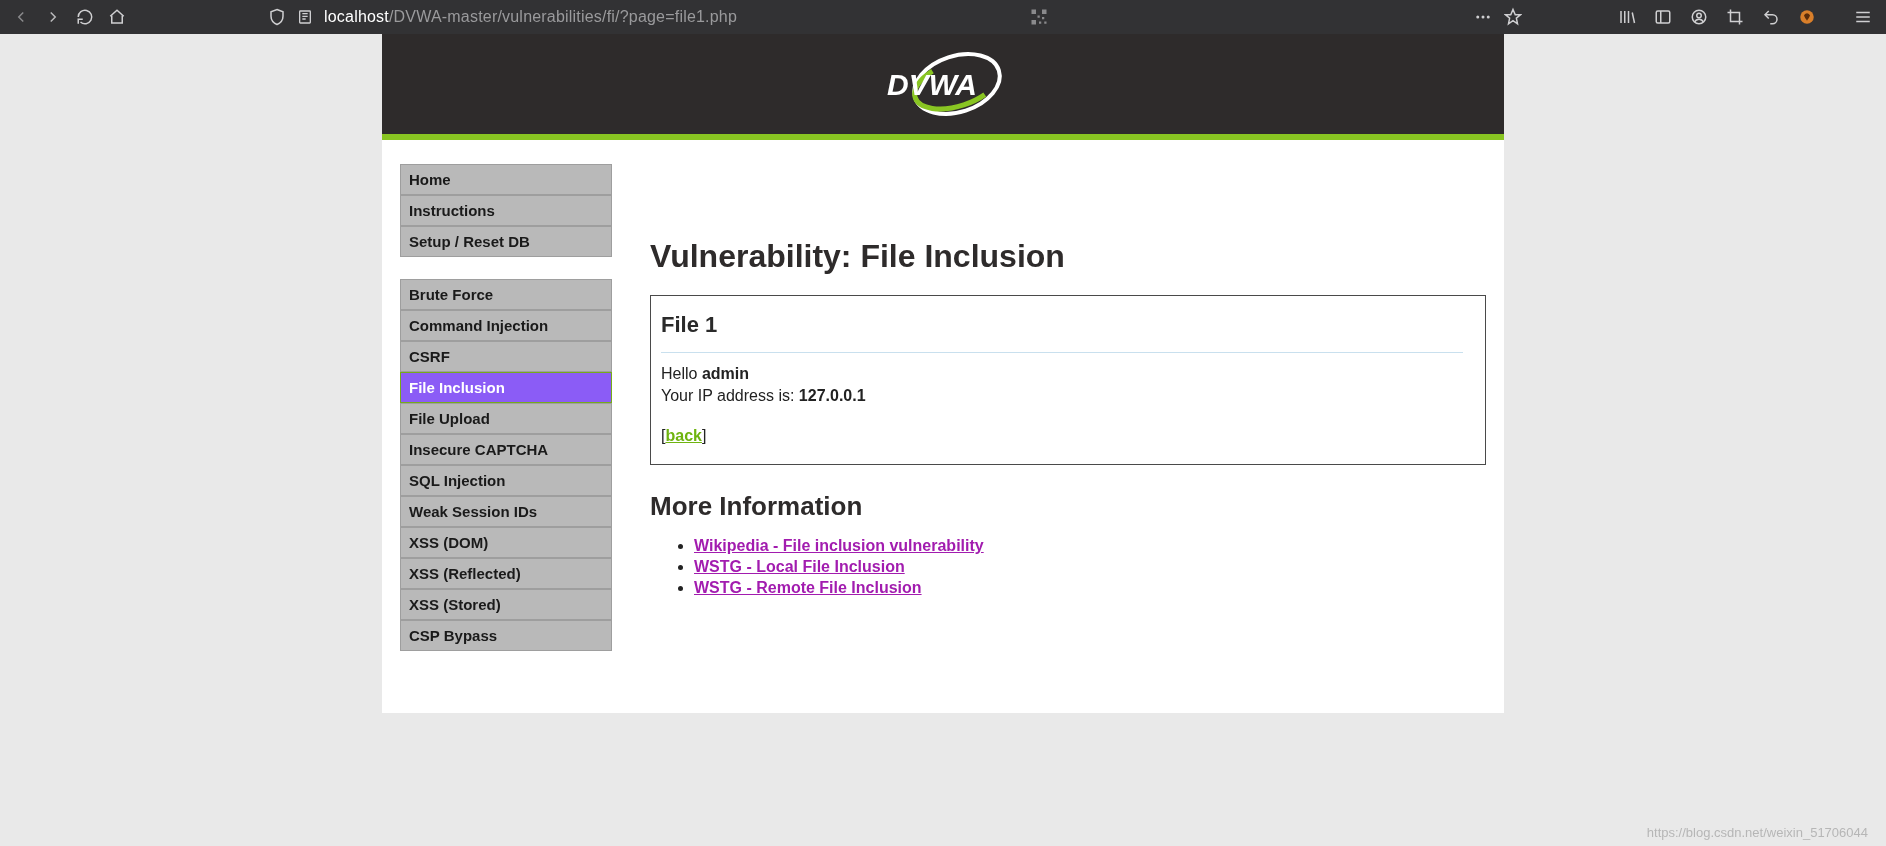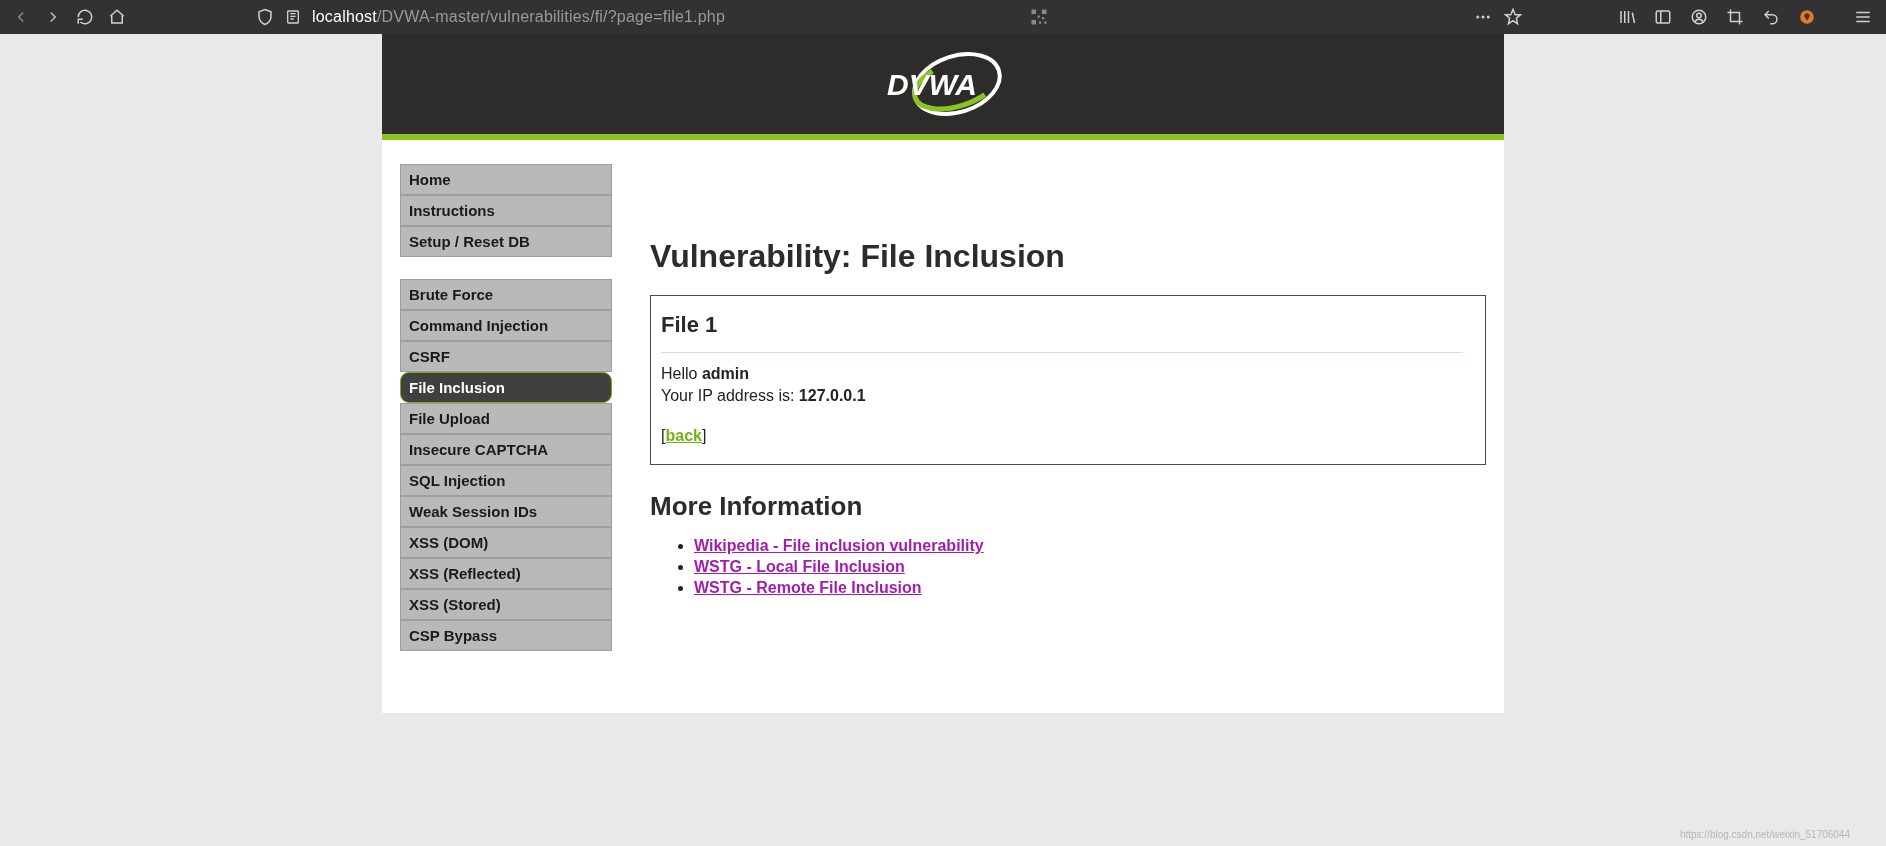--- a/index.html
+++ b/index.html
@@ -12,20 +12,21 @@
 
   
   .browser-bar {
     height: 34px;
     background: #323234;
     display: flex;
     align-items: center;
     padding: 0 8px;
     color: #b9b9bb;
     font-size: 15px;
+    gap: 12px;
     position: relative;
   }
   .nav-icons { display: flex; align-items: center; gap: 14px; margin-left: 4px; }
   .nav-icons .ico { width: 18px; height: 18px; display: flex; align-items: center; justify-content: center; cursor: pointer; }
   .urlzone { display: flex; align-items: center; gap: 10px; margin-left: 130px; flex: 0 0 auto; }
   .url-text { font-size: 16px; letter-spacing: .2px; }
   .url-text .host { color: #ffffff; }
   .url-text .path { color: #9a9a9c; }
   .right-icons { position: absolute; right: 14px; top: 0; height: 100%; display: flex; align-items: center; gap: 18px; }
   .right-icons .ico, .urlzone .ico { width: 18px; height: 18px; display:flex;align-items:center;justify-content:center; cursor:pointer; color:#cfcfd1; }
@@ -73,24 +74,23 @@
     border: 1px solid #9e9e9e;
     padding: 6px 8px;
     font-size: 15px;
     font-weight: bold;
     color: #1a1a1a;
     cursor: pointer;
     margin-bottom: 0;
   }
   .menu-item + .menu-item { border-top: 1px solid #9e9e9e; }
   .menu-item.active {
-    background: #404040;
+    background: #8b5cf6;
     color: #ffffff;
     border-color: #76ab1b;
-    border-radius: 9px;
   }
 
   .content { flex: 1; min-width: 0; }
   h1.page-title {
     font-size: 32px;
     font-weight: bold;
     color: #2e2b2b;
     margin-bottom: 20px;
   }
 
@@ -120,23 +120,23 @@
     font-weight: bold;
     color: #2e2b2b;
     margin-bottom: 14px;
   }
   ul.info-list { list-style: disc; padding-left: 44px; }
   ul.info-list li { font-size: 16px; line-height: 1.3; color:#222; }
   ul.info-list li a { color: #a21caf; font-weight: bold; text-decoration: underline; }
 
   .watermark {
     position: fixed;
-    right: 36px;
+    right: 18px;
     bottom: 6px;
-    font-size: 10px;
+    font-size: 13px;
     color: rgba(120,120,120,.45);
     pointer-events: none;
   }
 
   
   .viewport::-webkit-scrollbar { width: 16px; background:#f0f0f0; }
   .viewport::-webkit-scrollbar-thumb { background:#e07b2e; border-radius:4px; border:3px solid #f0f0f0; }
 
   svg { display:block; }
 </style>

